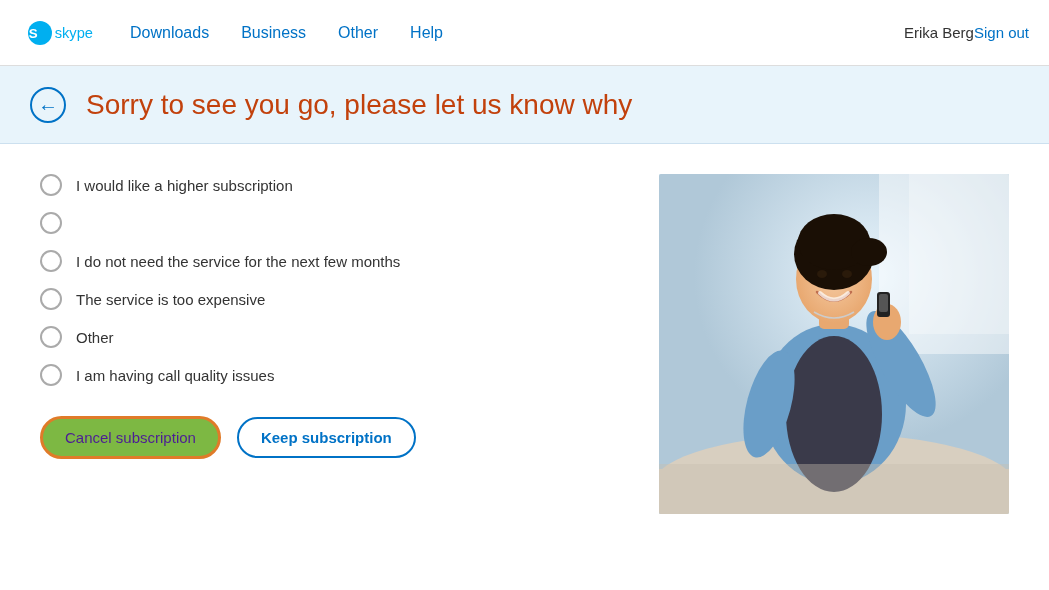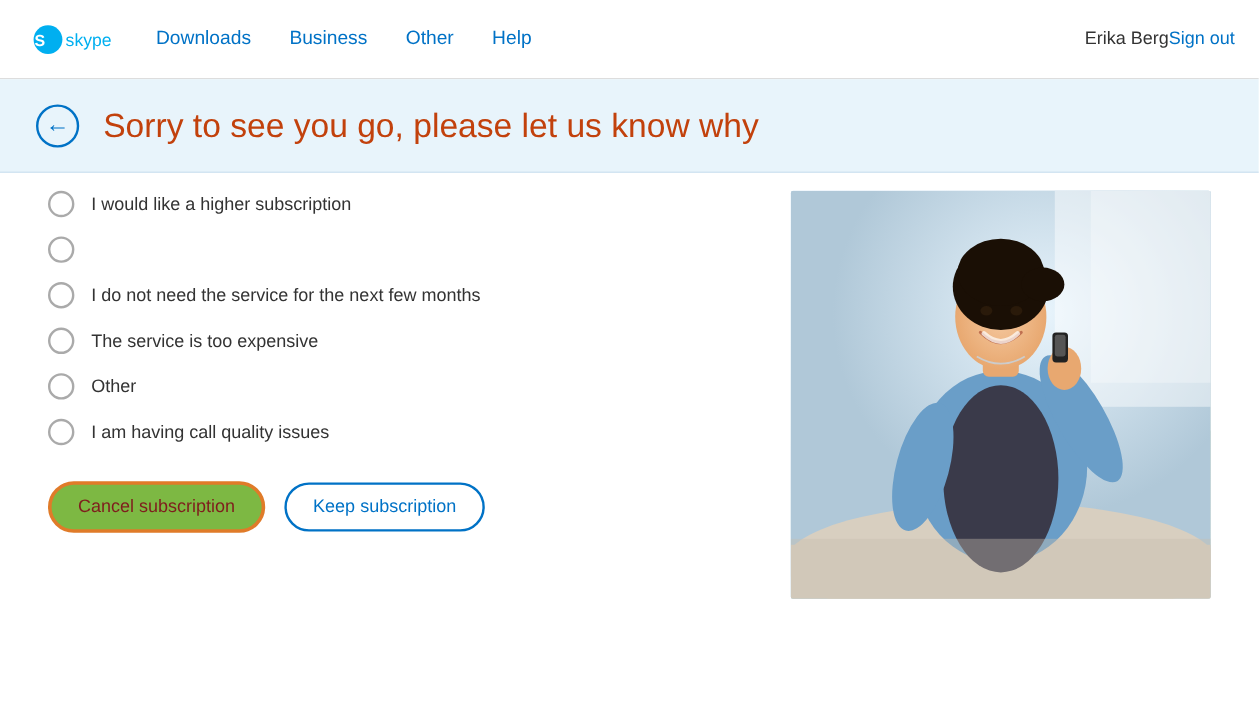--- a/index.html
+++ b/index.html
@@ -79,21 +79,21 @@
     }
     .page-title {
       font-size: 28px;
       font-weight: 300;
       color: #c2410c;
     }
 
     
     .main-content {
       display: flex;
-      padding: 15px 40px;
+      padding: 30px 40px;
       gap: 30px;
     }
     .form-section {
       flex: 1;
     }
     .radio-group {
       display: flex;
       flex-direction: column;
       gap: 16px;
       margin-bottom: 30px;
@@ -120,37 +120,37 @@
       color: #333;
     }
     .button-row {
       display: flex;
       gap: 16px;
       align-items: center;
       margin-top: 10px;
     }
     .cancel-btn {
       background: #7db843;
-      color: #7f1d1d;
+      color: #4c1d95;
       border: 3px solid #e07b29;
       border-radius: 25px;
       padding: 10px 22px;
       font-size: 15px;
       cursor: pointer;
       font-weight: 500;
     }
     .keep-btn {
       background: #fff;
       color: #0072c6;
       border: 2px solid #0072c6;
       border-radius: 25px;
       padding: 10px 22px;
       font-size: 15px;
       cursor: pointer;
-      font-weight: 400;
+      font-weight: 700;
     }
 
     
     .image-section {
       width: 350px;
       flex-shrink: 0;
     }
     .person-image {
       width: 350px;
       height: 340px;

